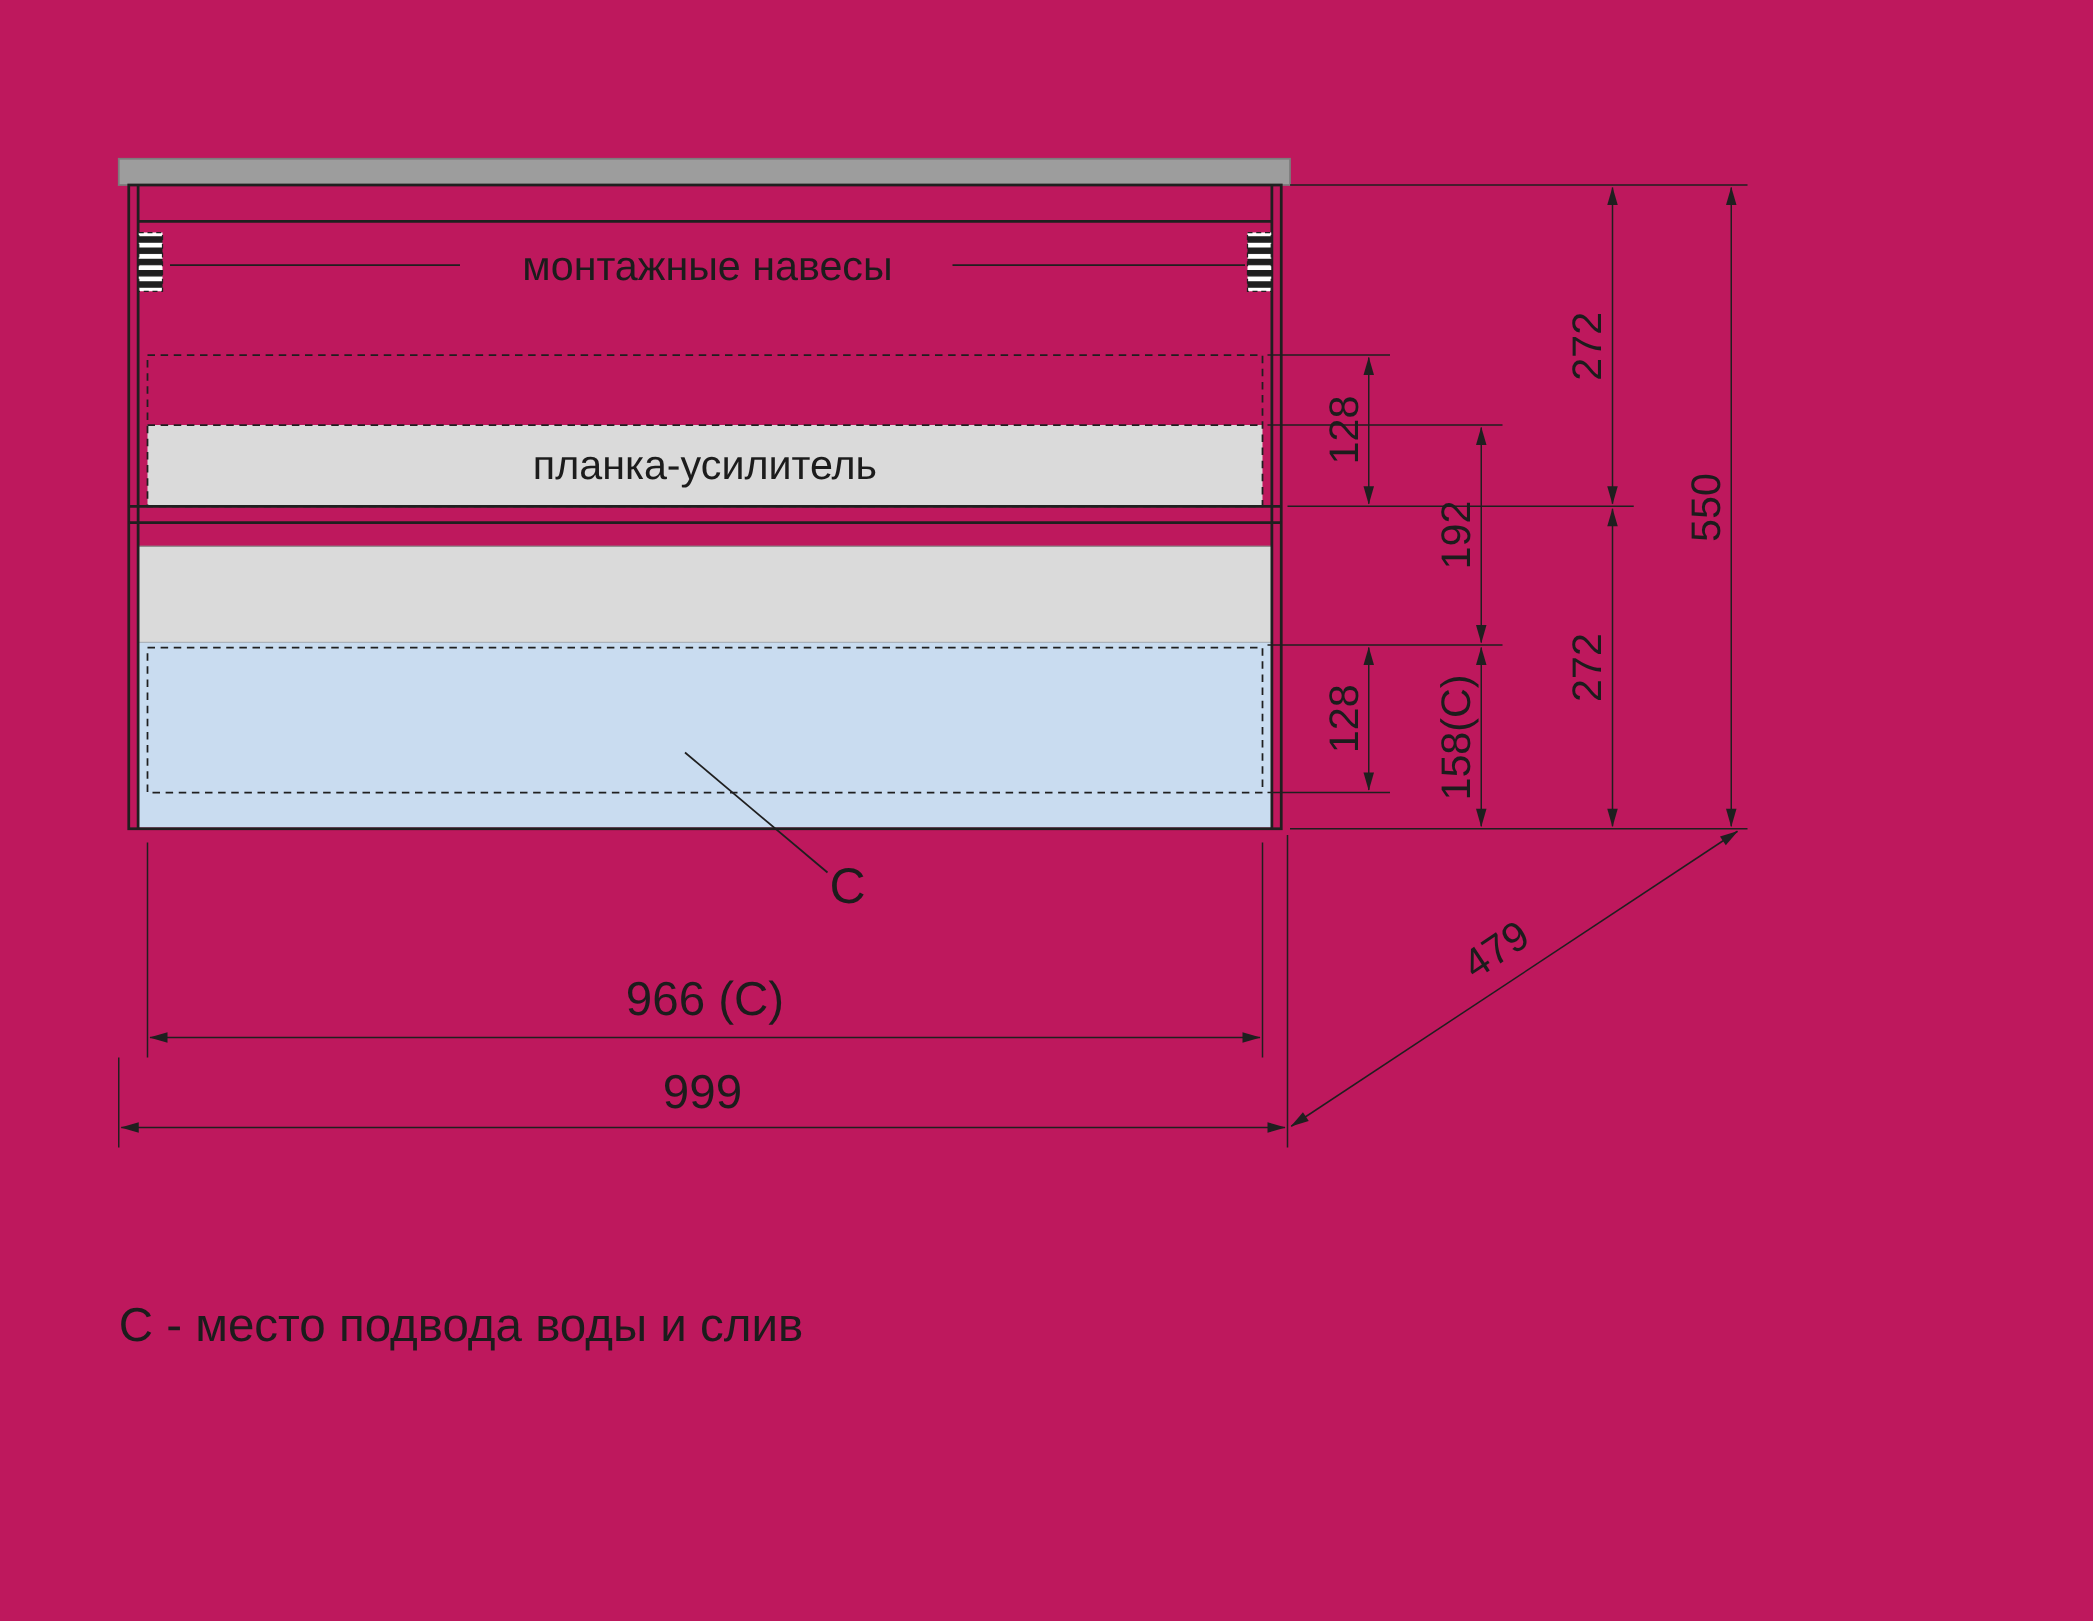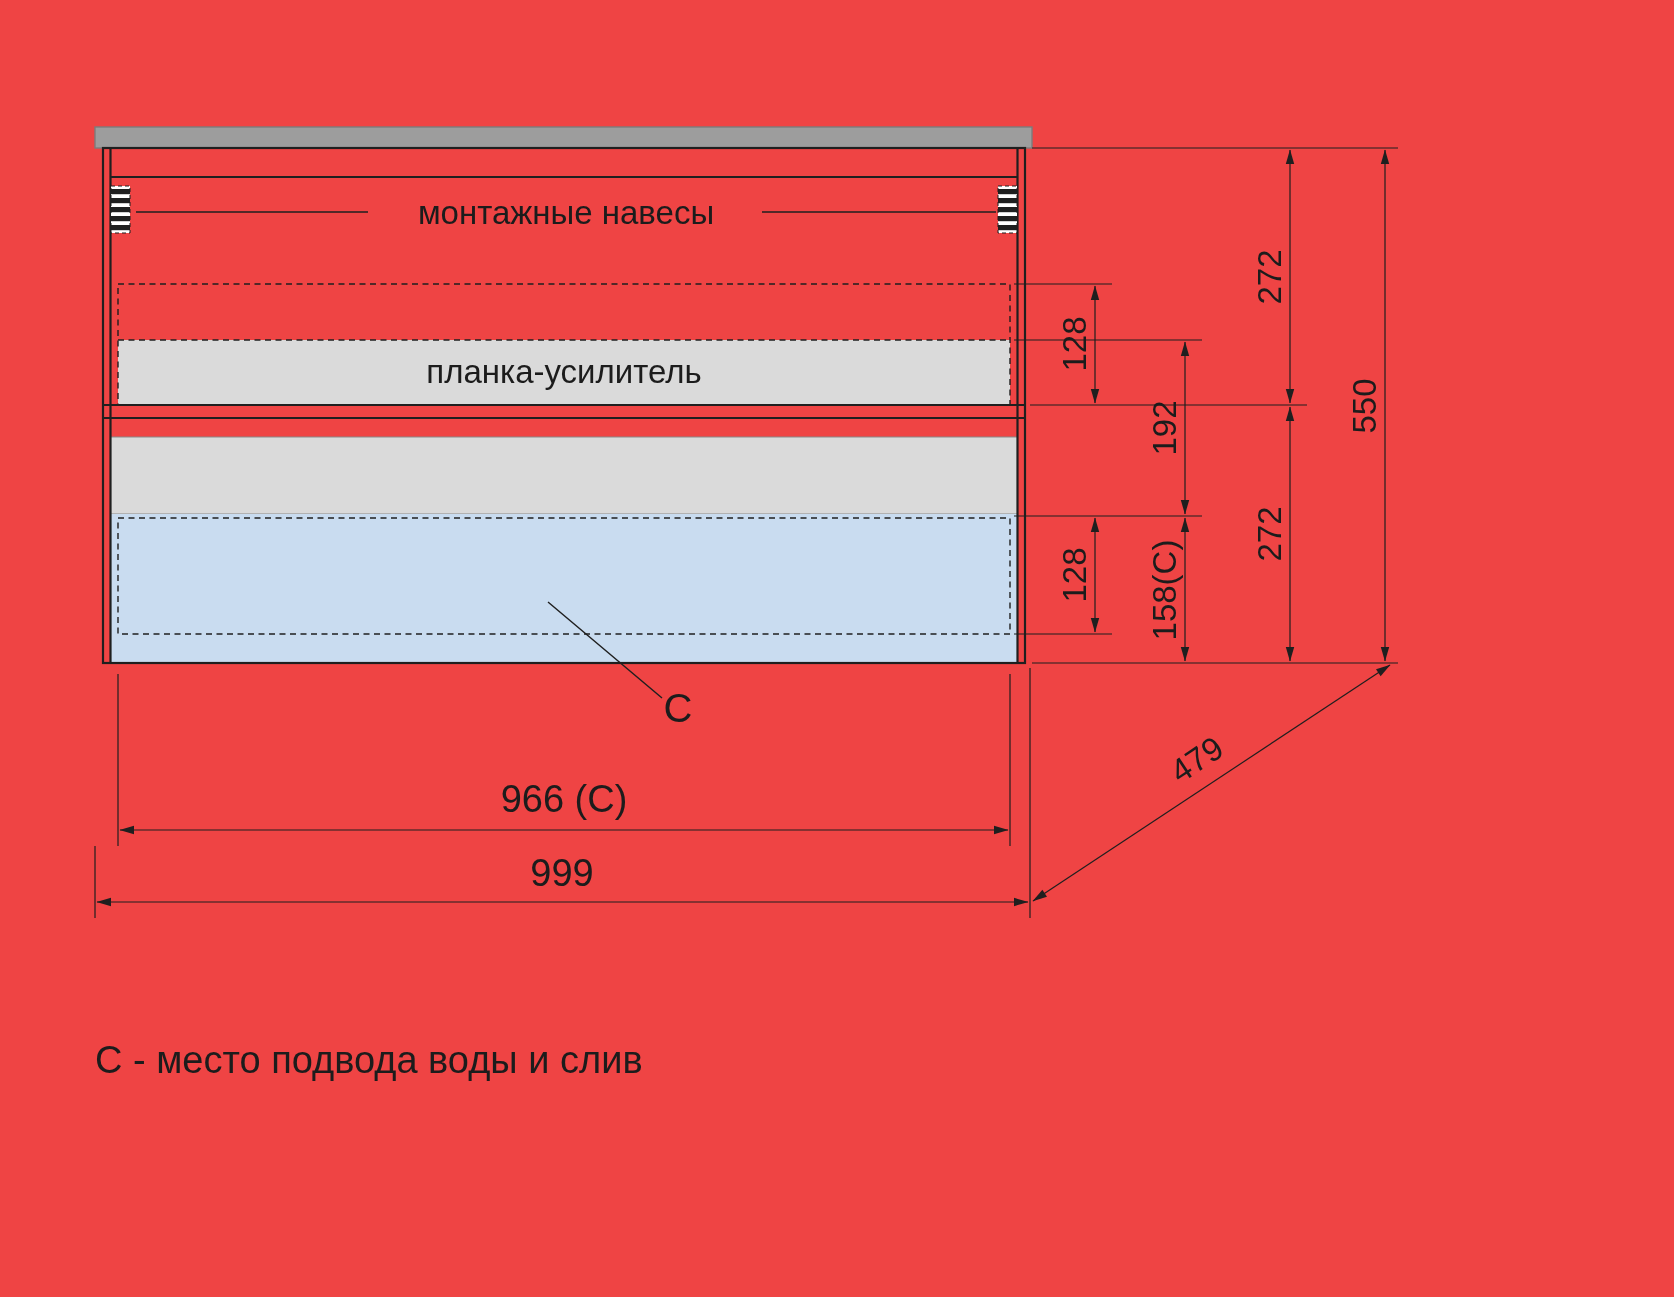--- a/index.html
+++ b/index.html
@@ -1,20 +1,20 @@
 <!DOCTYPE html>
 <html><head>
 <meta charset="utf-8">
 <style>
   html, body { margin: 0; padding: 0; background: #ffffff; }
   .stage {
     position: relative;
     width: 1674px;
     height: 1297px;
-    background: #ef4444;
+    background: #be185d;
     font-family: "Liberation Sans", sans-serif;
   }
   svg { display: block; }
   .ln   { stroke: #1f1f1f; stroke-width: 2.2; fill: none; }
   .thin { stroke: #1f1f1f; stroke-width: 1.4; fill: none; }
   .dash { stroke: #1f1f1f; stroke-width: 1.4; fill: none; stroke-dasharray: 6 4.5; }
   .dim  { stroke: #1f1f1f; stroke-width: 1.2; fill: none; }
   .txt  { fill: #1c1c1c; font-family: "Liberation Sans", sans-serif; }
 </style>
 </head>

